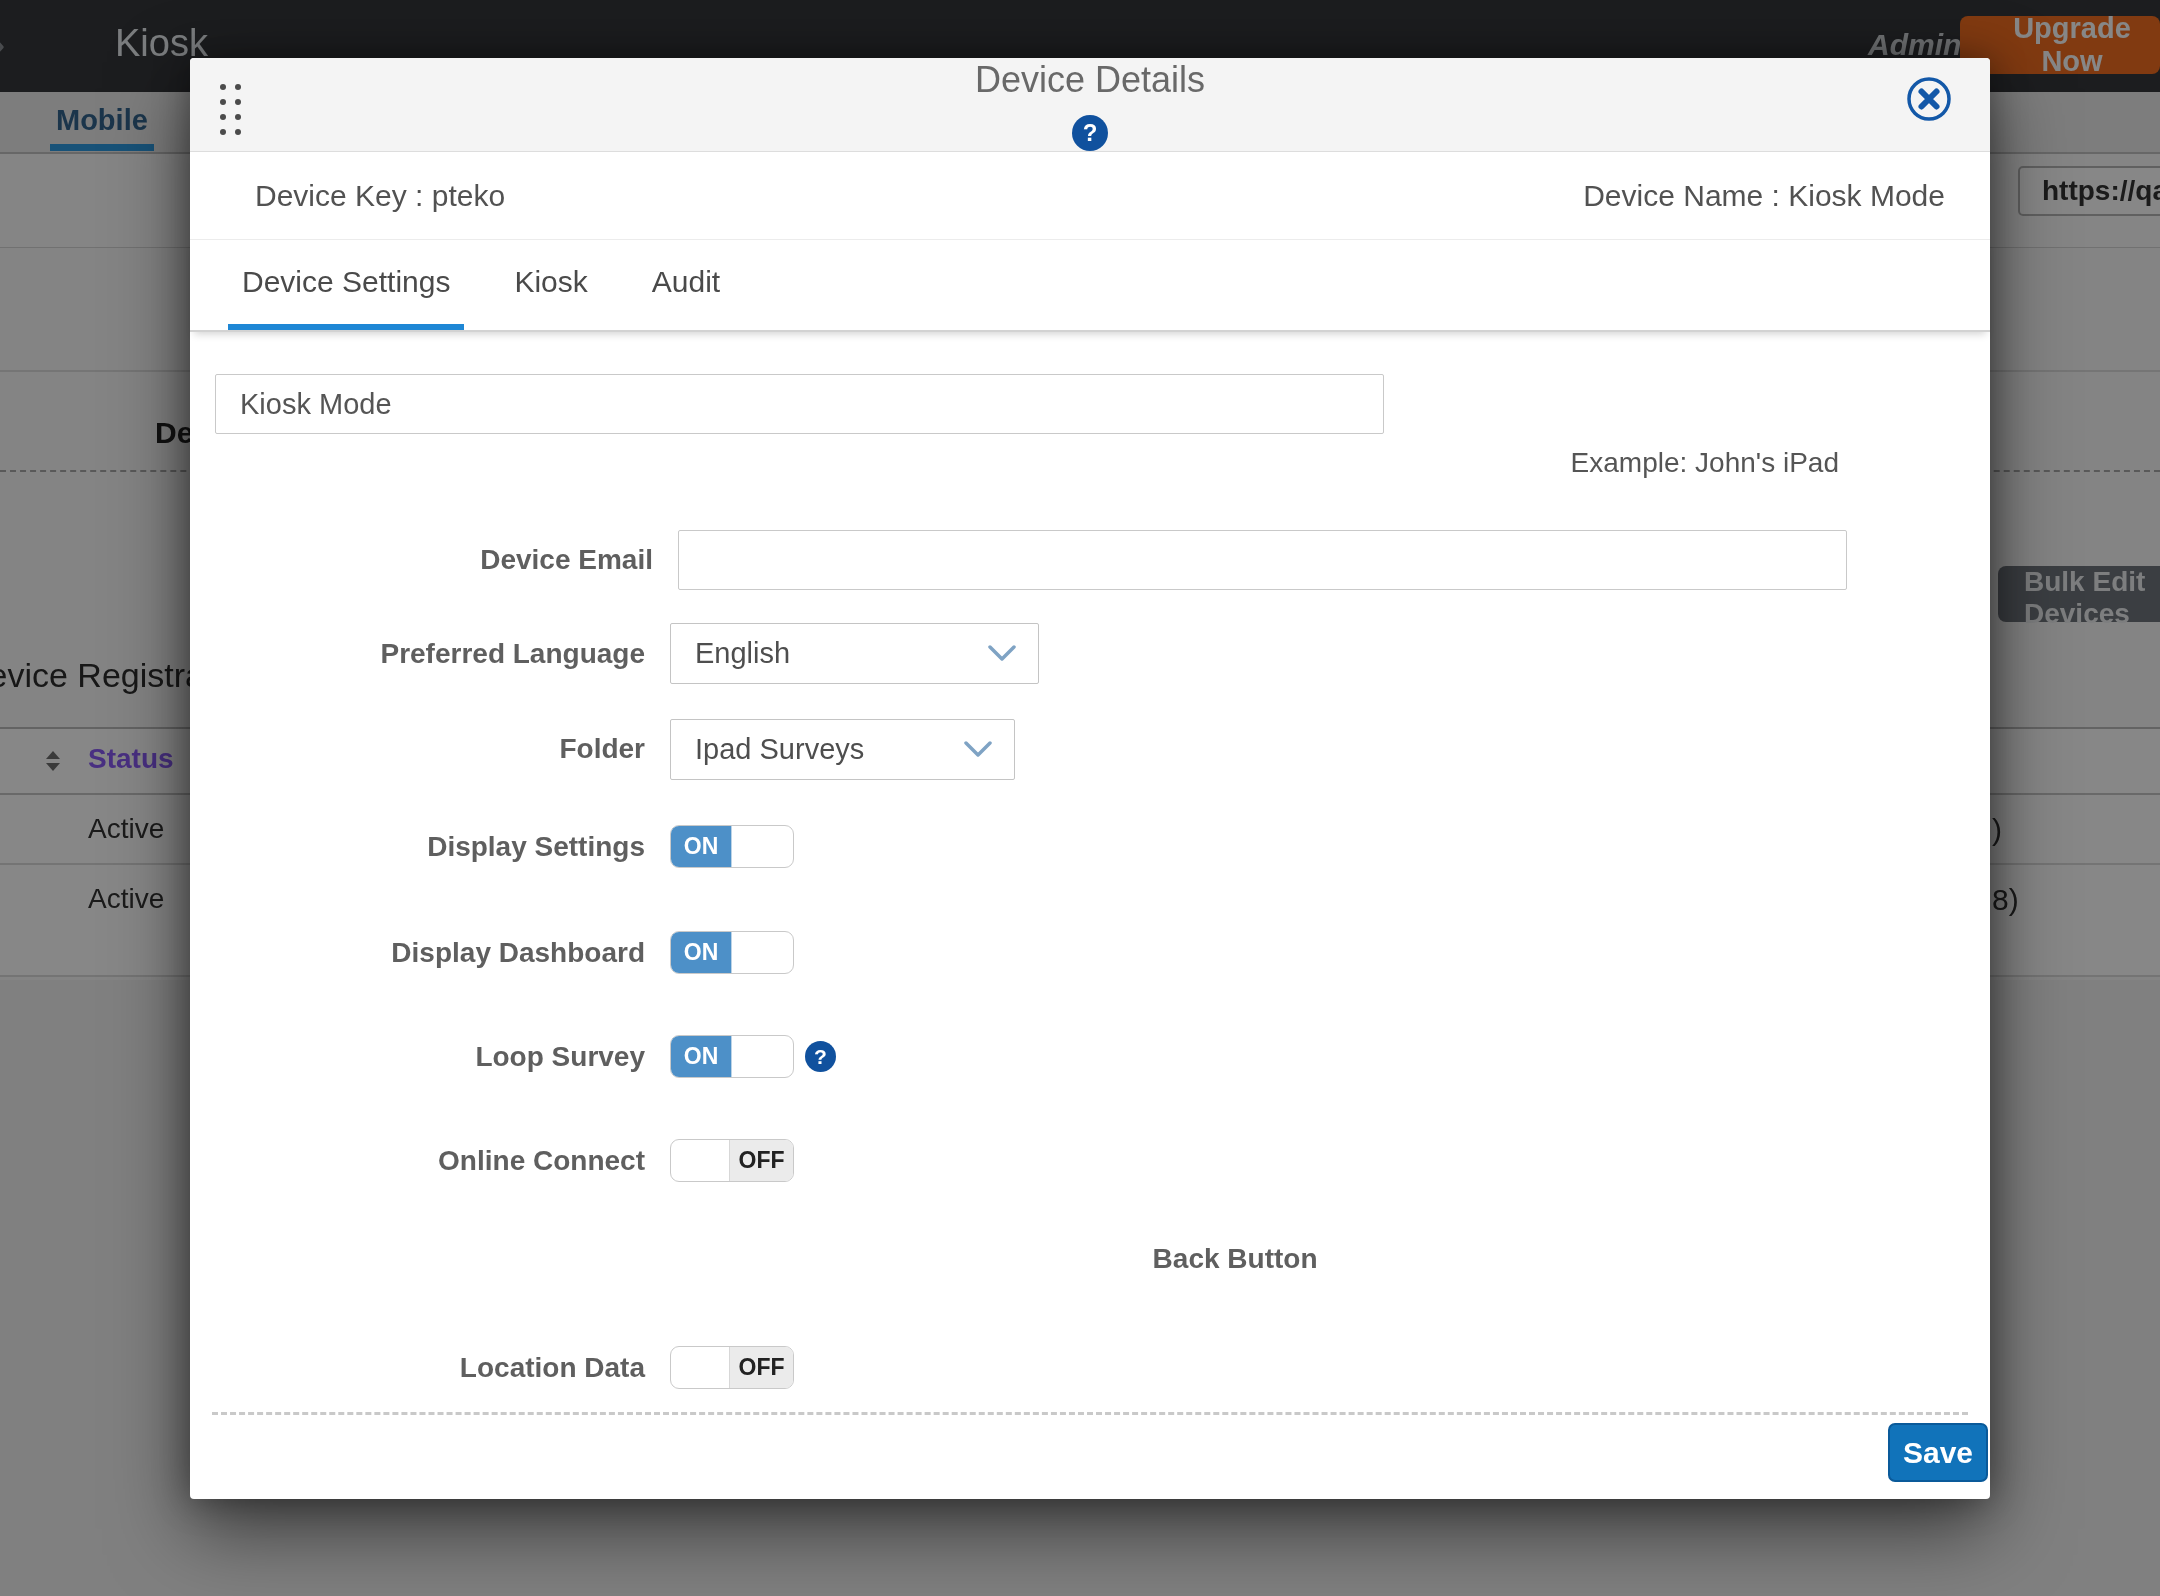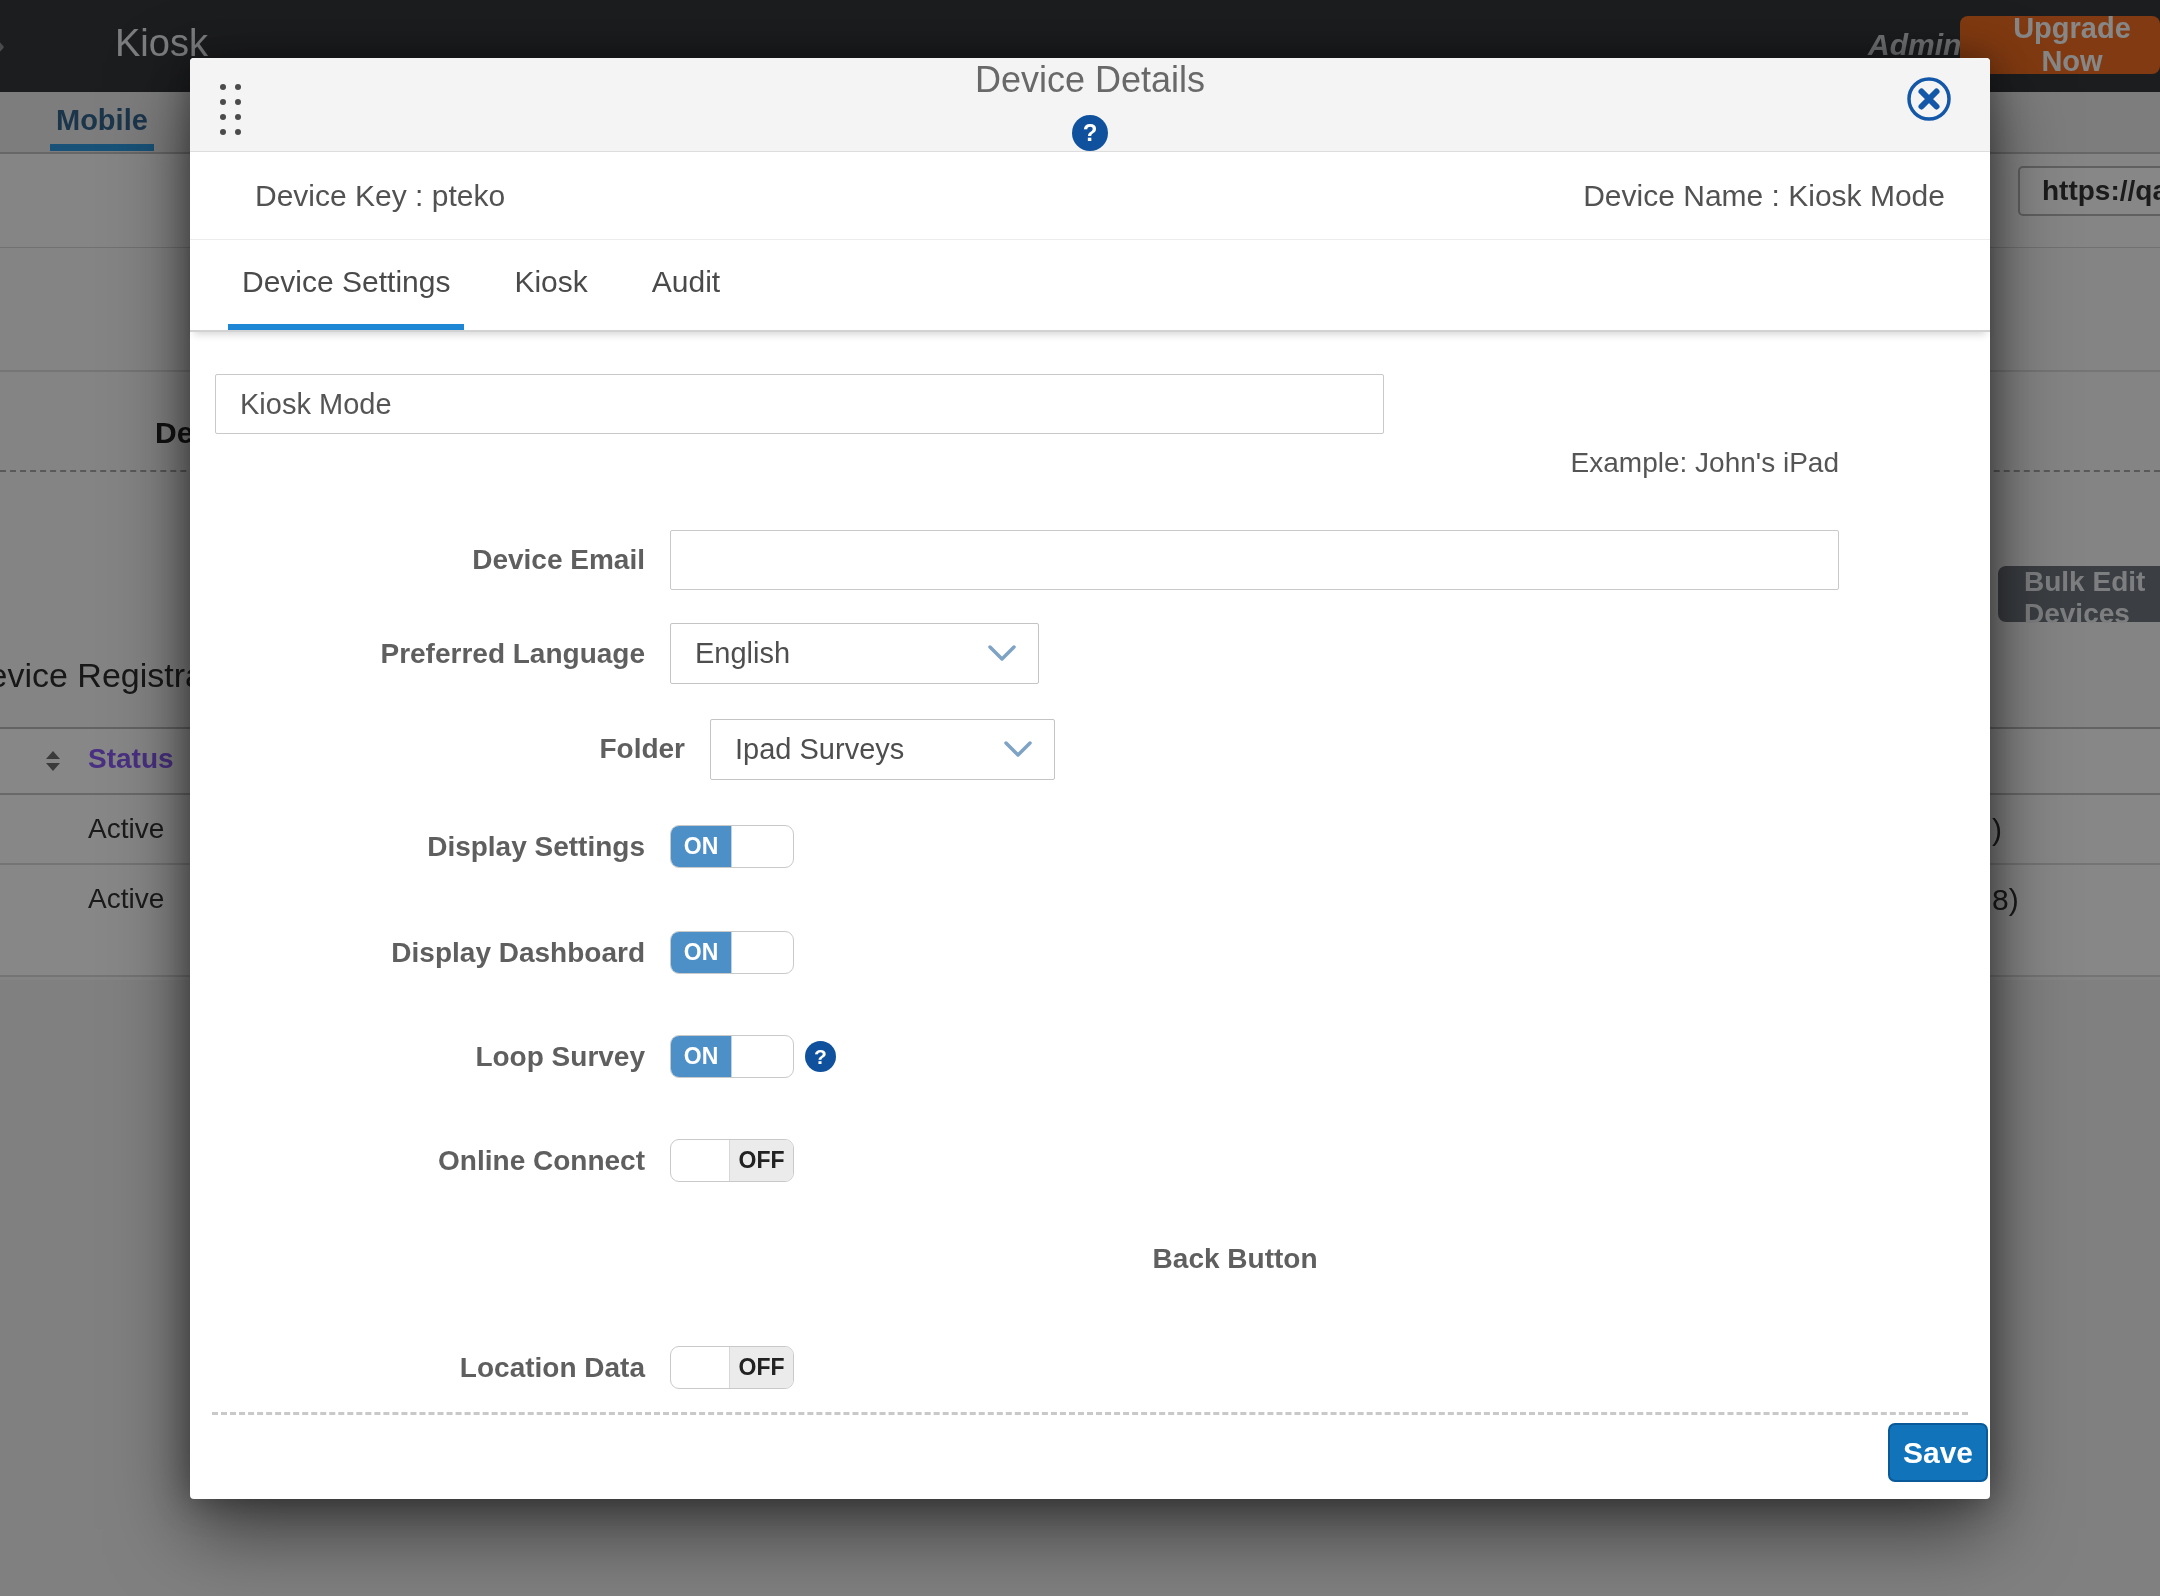--- a/index.html
+++ b/index.html
@@ -176,36 +176,36 @@
       <div class="m-tab active">Device Settings</div>
       <div class="m-tab">Kiosk</div>
       <div class="m-tab">Audit</div>
     </div>
 
     <div class="form-row" style="top:316px; height:60px;">
       <input class="text-input f-ctl" value="Kiosk Mode" style="">
     </div>
     <div class="helper">Example: John's iPad</div>
 
-    <div class="form-row" style="top:472px; height:60px;">
+    <div class="form-row" style="top:472px; height:60px;margin-left:8px;">
       <span class="f-label">Device Email</span>
       <input class="text-input f-ctl" style="">
     </div>
 
     <div class="form-row" style="top:565px; height:61px;">
       <span class="f-label">Preferred Language</span>
       <div class="select-box sel-lang f-ctl">
         <span class="val">English</span>
         <svg width="28" height="17" viewBox="0 0 28 17">
           <polyline points="2,2 14,14 26,2" fill="none" stroke="#7FA3C4" stroke-width="3.5" stroke-linecap="round" stroke-linejoin="round"></polyline>
         </svg>
       </div>
     </div>
 
-    <div class="form-row" style="top:660px; height:62px;padding-left:40px;">
+    <div class="form-row" style="top:660px; height:62px;">
       <span class="f-label">Folder</span>
       <div class="select-box sel-folder f-ctl">
         <span class="val">Ipad Surveys</span>
         <svg width="28" height="17" viewBox="0 0 28 17">
           <polyline points="2,2 14,14 26,2" fill="none" stroke="#7FA3C4" stroke-width="3.5" stroke-linecap="round" stroke-linejoin="round"></polyline>
         </svg>
       </div>
     </div>
 
     <div class="form-row" style="top:767px; height:43px;">

